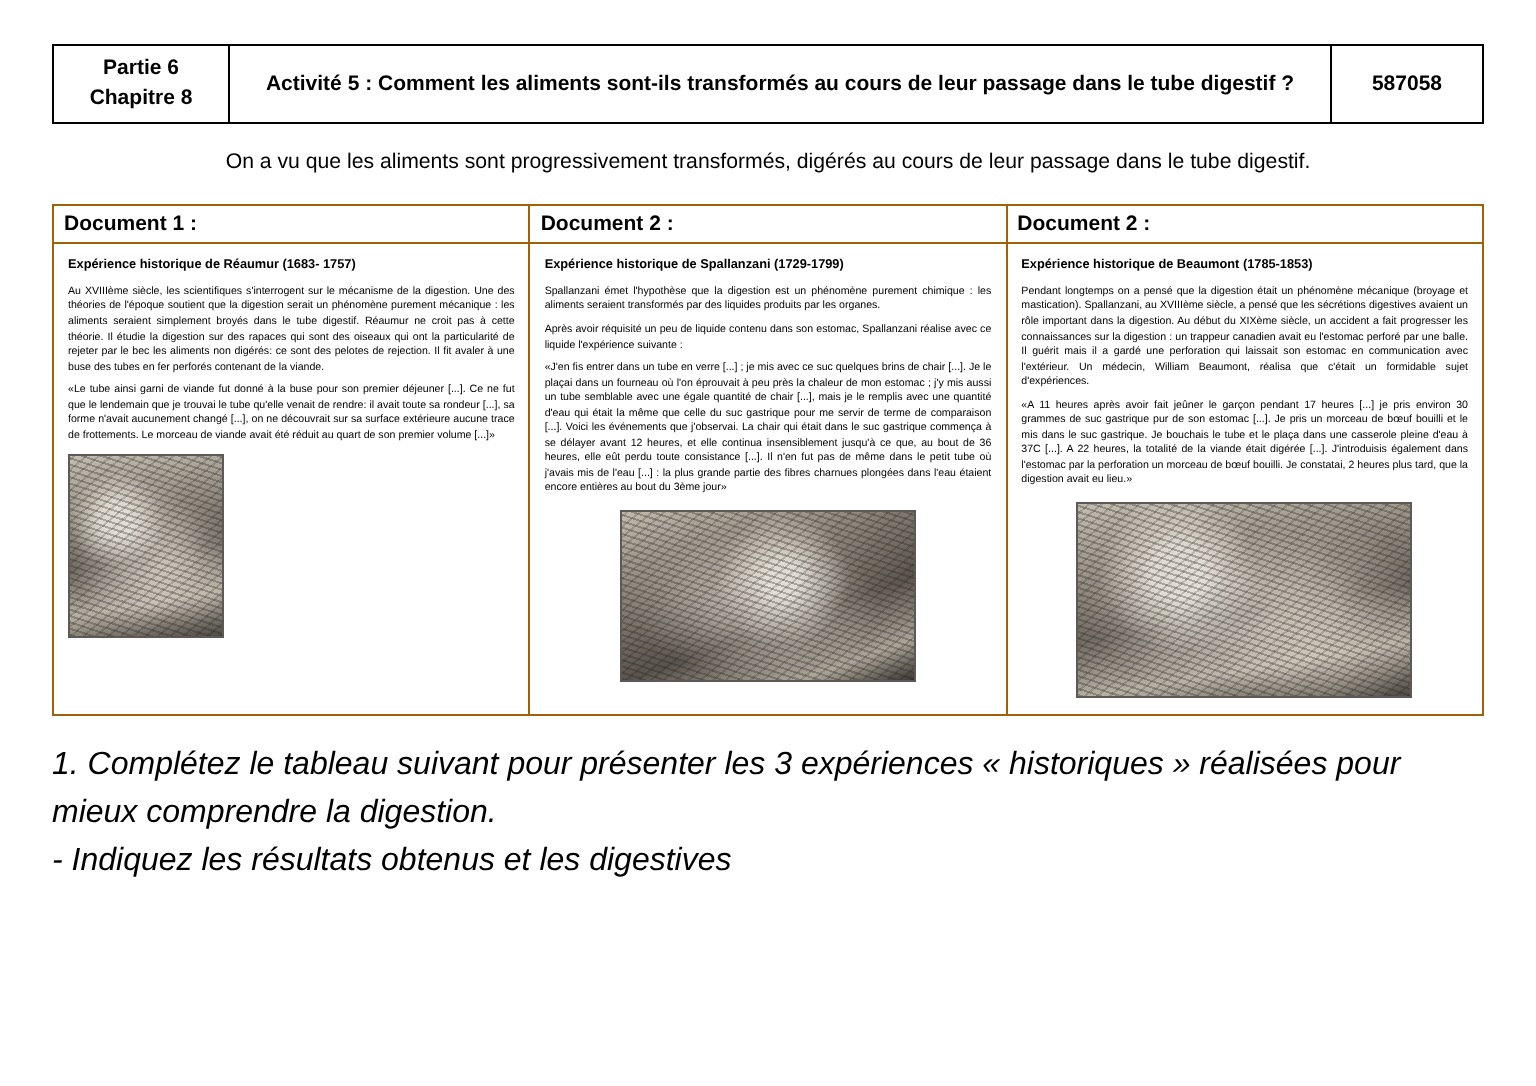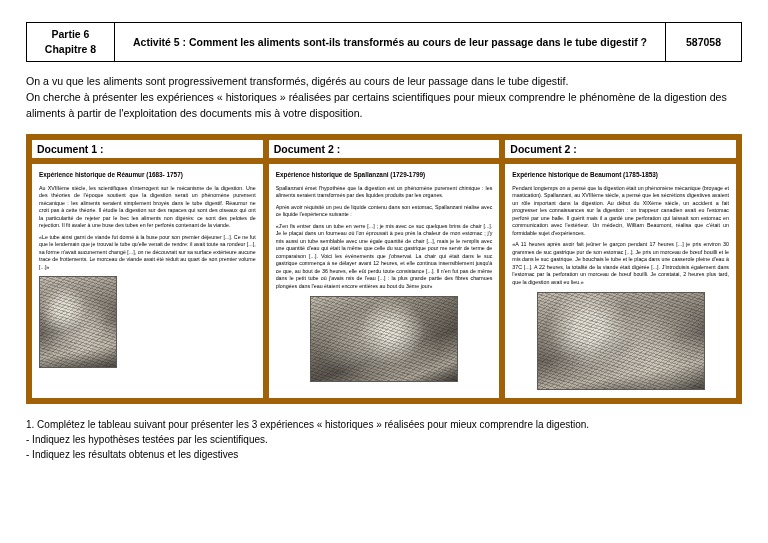--- a/index.html
+++ b/index.html
@@ -36,32 +36,33 @@
   .hdr-left { width: 88px; line-height: 1.45; }
   .hdr-mid { font-size: 10.5px; line-height: 1.45; }
   .hdr-right { width: 76px; font-size: 10.5px; margin-top: 16px; }
 
   
   .intro {
     margin-top: 12px;
     font-size: 10.6px;
     line-height: 1.5;
     color: #000;
+    text-align: center;
   }
   .intro div { white-space: normal; }
 
   
   .docs-table {
     margin-top: 12px;
     width: 100%;
     border-collapse: collapse;
     table-layout: fixed;
   }
   .docs-table td, .docs-table th {
-    border: 6px solid #a16207;
+    border: 1px solid #a16207;
     vertical-align: top;
   }
   .doc-head {
     font-size: 10.5px;
     font-weight: bold;
     text-align: left;
     padding: 3px 5px;
   }
   .doc-cell {
     padding: 7px 7px 8px 7px;
@@ -129,22 +130,23 @@
   }
   .eng.tone-c::before {
     background:
       radial-gradient(circle at 40% 45%, rgba(244,238,226,0.9) 0 12%, rgba(170,160,146,0.25) 38%, rgba(50,46,42,0.08) 72%),
       linear-gradient(195deg, #ddd6c8 0%, #9e9melt 0%, #9a9286 40%, #6a635b 66%, #c3bcae 88%, #474340 100%);
   }
 
   
   .questions {
     margin-top: 13px;
-    font-size: 10px;
+    font-size: 16px;
     line-height: 1.5;
+    font-style: italic;
   }
   .questions div { margin: 0; }
 </style>
 </head>
 <body>
 
 <div class="page">
 
   <table class="header-table">
     <tbody>
@@ -154,21 +156,20 @@
         <div>Chapitre 8</div>
       </td>
       <td class="hdr-mid">Activité 5 : Comment les aliments sont-ils transformés au cours de leur passage dans le tube digestif ?</td>
       <td class="hdr-right">587058</td>
     </tr>
   </tbody>
     </table>
 
   <div class="intro">
     <div>On a vu que les aliments sont progressivement transformés, digérés au cours de leur passage dans le tube digestif.</div>
-    <div>On cherche à présenter les expériences « historiques » réalisées par certains scientifiques pour mieux comprendre le phénomène de la digestion des aliments à partir de l'exploitation des documents mis à votre disposition.</div>
   </div>
 
   <table class="docs-table">
     <tbody>
         <tr>
       <th class="doc-head">Document 1 :</th>
       <th class="doc-head">Document 2 :</th>
       <th class="doc-head">Document 2 :</th>
     </tr>
     <tr>
@@ -201,17 +202,16 @@
         </div>
         <div class="eng tone-c eng-portrait"></div>
       </td>
 
     </tr>
   </tbody>
     </table>
 
   <div class="questions">
     <div>1. Complétez le tableau suivant pour présenter les 3 expériences « historiques » réalisées pour mieux comprendre la digestion.</div>
-    <div>- Indiquez les hypothèses testées par les scientifiques.</div>
     <div>- Indiquez les résultats obtenus et les digestives</div>
   </div>
 
 </div>
 
 </body></html>

